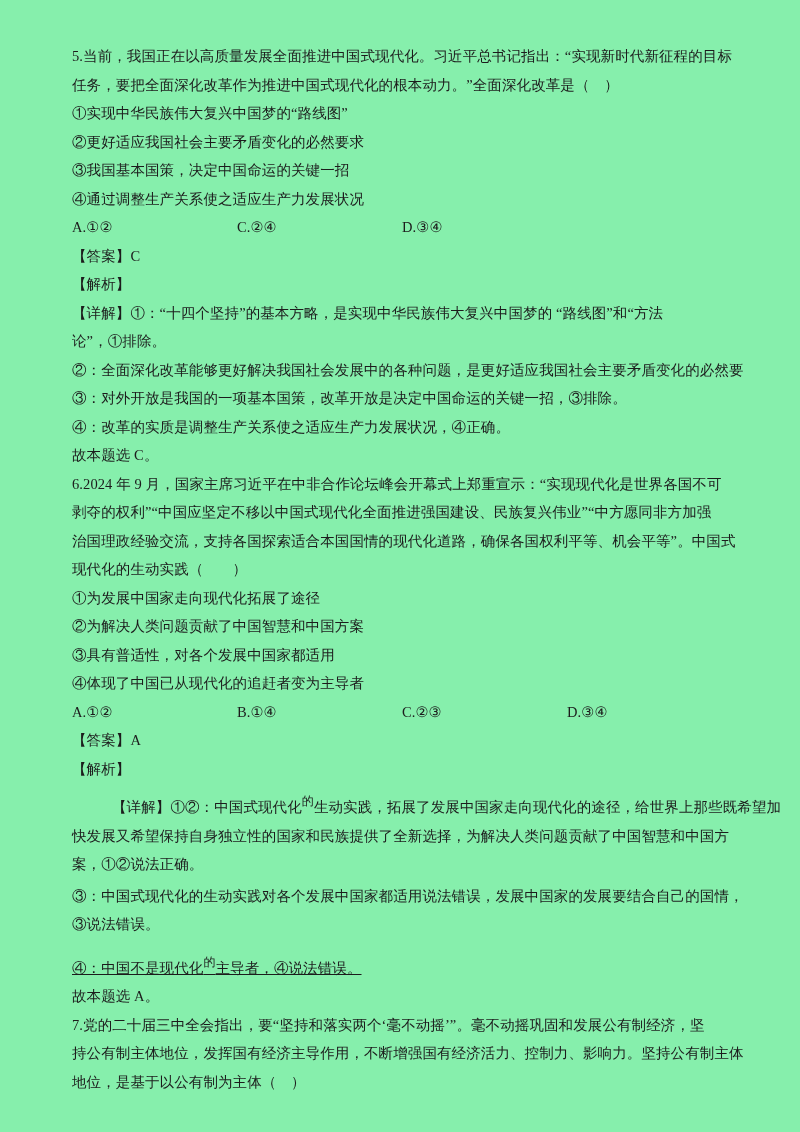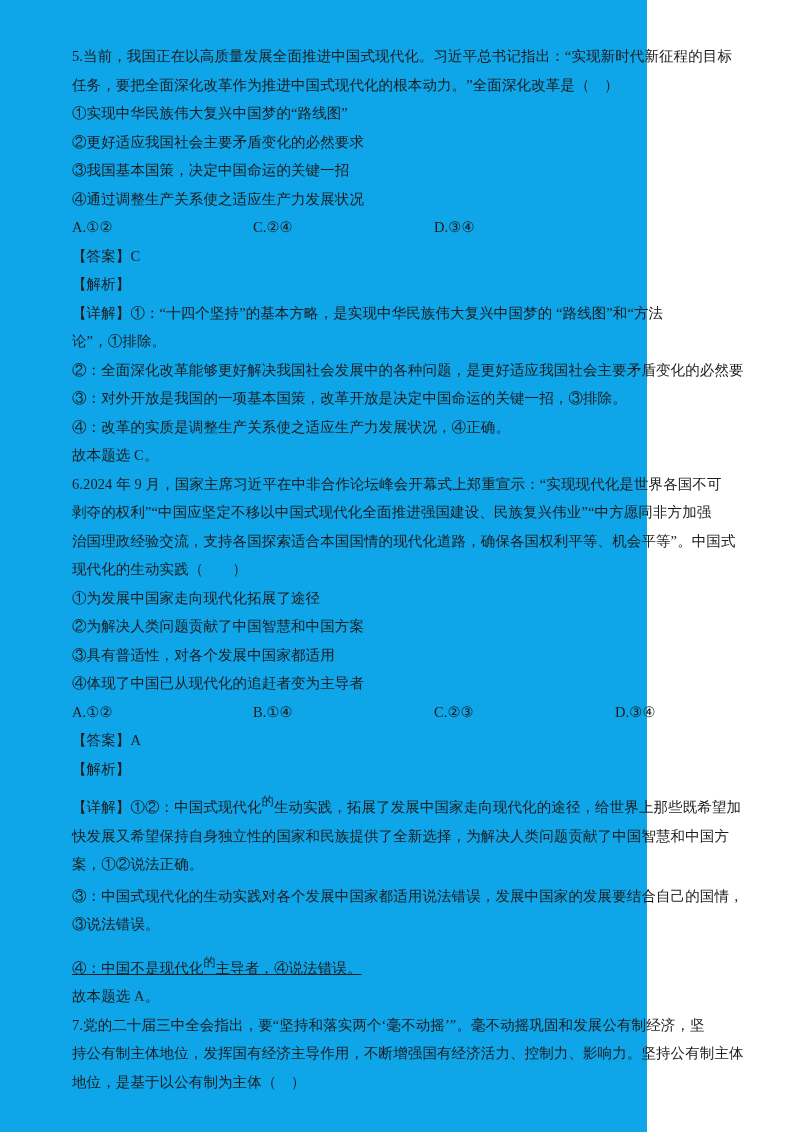--- a/index.html
+++ b/index.html
@@ -8,40 +8,39 @@
     background: #ffffff;
   }
   body {
     width: 800px;
     height: 1132px;
     overflow: hidden;
     font-family: "Liberation Serif", "DejaVu Serif", serif;
     color: #1c1c1c;
   }
   .page {
-    width: 647px;
+    width: 800px;
     height: 1132px;
-    background: #0ea5e9;
+    background: #86efac;
     box-sizing: border-box;
     padding: 42px 56px 0 72px;
   }
   .doc {
     width: 672px;
   }
   .line {
     font-size: 14.5px;
     line-height: 28.5px;
     letter-spacing: 0.1px;
     white-space: nowrap;
     overflow: visible;
   }
   .options-row {
     display: grid;
     grid-template-columns: 165px 165px 165px 1fr;
-    gap: 16px;
   }
   .option {
     display: block;
   }
   .sup {
     font-size: 12px;
     vertical-align: 7px;
   }
   .gap-top {
     margin-top: 3px;
@@ -80,21 +79,21 @@
       <div class="line"><span>③具有普适性，对各个发展中国家都适用</span></div>
       <div class="line"><span>④体现了中国已从现代化的追赶者变为主导者</span></div>
       <div class="line options-row">
         <span class="option">A.①②</span>
         <span class="option">B.①④</span>
         <span class="option">C.②③</span>
         <span class="option">D.③④</span>
       </div>
       <div class="line"><span>【答案】A</span></div>
       <div class="line"><span>【解析】</span></div>
-      <div class="line gap-top" style="margin-top: 4px;"><span>【详解】①②：中国式现代化</span><span class="sup">的</span><span>生动实践，拓展了发展中国家走向现代化的途径，给世界上那些既希望加</span></div>
+      <div class="line gap-top" style="margin-top: 4px; margin-left: 40px;"><span>【详解】①②：中国式现代化</span><span class="sup">的</span><span>生动实践，拓展了发展中国家走向现代化的途径，给世界上那些既希望加</span></div>
       <div class="line"><span>快发展又希望保持自身独立性的国家和民族提供了全新选择，为解决人类问题贡献了中国智慧和中国方</span></div>
       <div class="line"><span>案，①②说法正确。</span></div>
       <div class="line gap-top" style="margin-top: 3px;"><span>③：中国式现代化的生动实践对各个发展中国家都适用说法错误，发展中国家的发展要结合自己的国情，</span></div>
       <div class="line"><span>③说法错误。</span></div>
       <div class="line gap-top" style="margin-top: 9px; text-decoration: underline;"><span>④：中国不是现代化</span><span class="sup">的</span><span>主导者，④说法错误。</span></div>
       <div class="line"><span>故本题选 A。</span></div>
       <div class="line"><span>7.党的二十届三中全会指出，要“坚持和落实两个‘毫不动摇’”。毫不动摇巩固和发展公有制经济，坚</span></div>
       <div class="line"><span>持公有制主体地位，发挥国有经济主导作用，不断增强国有经济活力、控制力、影响力。坚持公有制主体</span></div>
       <div class="line"><span>地位，是基于以公有制为主体（　）</span></div>
     </div>

